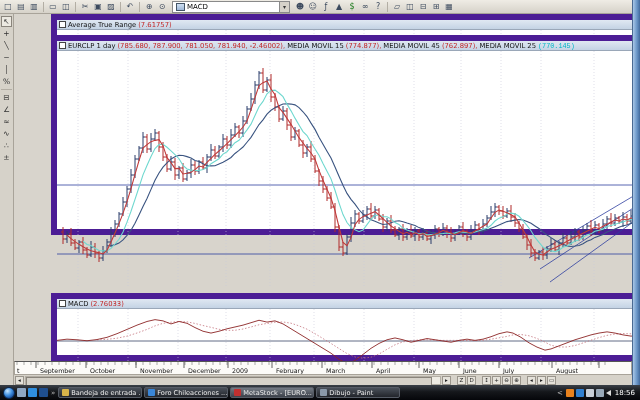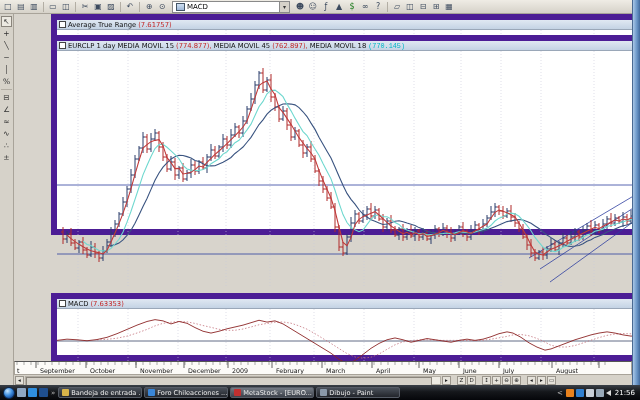--- a/index.html
+++ b/index.html
@@ -166,25 +166,26 @@
         <text x="599" y="7.5" font-size="6.2" fill="#111111">20</text>
         <text x="599" y="12.75" font-size="6.2" fill="#111111">15</text>
         <text x="599" y="18" font-size="6.2" fill="#111111">10</text>
       </svg>
   </div>
 
   <div class="panel" id="panel-main">
     <div class="panel-header">
       <span class="hdr-check"></span>
       <span>EURCLP 1 day</span>
+      <span class="v-red">(785.680, 787.900, 781.050, 781.940, -2.46002),</span>
       <span>MEDIA MOVIL 15</span>
       <span class="v-red">(774.877),</span>
       <span>MEDIA MOVIL 45</span>
       <span class="v-red">(762.897),</span>
-      <span>MEDIA MOVIL 18</span>
+      <span>MEDIA MOVIL 25</span>
       <span class="v-cyan">(770.145)</span>
       <span class="hdr-btns">
         <span class="hdr-btn">▫</span>
         <span class="hdr-btn">×</span>
       </span>
     </div>
     <svg class="chart-svg" id="main-svg" width="616" height="235">
         <line x1="21" y1="0" x2="21" y2="235" stroke="#c9c9da" stroke-width="0.6" stroke-dasharray="1,2"></line>
         <line x1="71" y1="0" x2="71" y2="235" stroke="#c9c9da" stroke-width="0.6" stroke-dasharray="1,2"></line>
         <line x1="121" y1="0" x2="121" y2="235" stroke="#c9c9da" stroke-width="0.6" stroke-dasharray="1,2"></line>
@@ -761,21 +762,21 @@
         <line x1="592" y1="231.5" x2="594" y2="231.5" stroke="#333" stroke-width="0.5"></line>
         <rect x="593" y="157.55999999999995" width="24" height="9" fill="#7d1616"></rect>
         <text x="595" y="164.55999999999995" font-size="5.8" fill="#ffffff">781.940</text>
       </svg>
   </div>
 
   <div class="panel" id="panel-macd">
     <div class="panel-header">
       <span class="hdr-check"></span>
       <span>MACD</span>
-      <span class="v-red">(7.63353)</span>
+      <span class="v-red">(2.76033)</span>
       <span class="hdr-btns">
         <span class="hdr-btn">▫</span>
         <span class="hdr-btn">×</span>
       </span>
     </div>
     <svg class="chart-svg" id="macd-svg" width="616" height="57">
         <line x1="21" y1="0" x2="21" y2="57" stroke="#c9c9da" stroke-width="0.6" stroke-dasharray="1,2"></line>
         <line x1="71" y1="0" x2="71" y2="57" stroke="#c9c9da" stroke-width="0.6" stroke-dasharray="1,2"></line>
         <line x1="121" y1="0" x2="121" y2="57" stroke="#c9c9da" stroke-width="0.6" stroke-dasharray="1,2"></line>
         <line x1="169" y1="0" x2="169" y2="57" stroke="#c9c9da" stroke-width="0.6" stroke-dasharray="1,2"></line>
@@ -1009,17 +1010,17 @@
     <span class="tray">
       <span class="tray-label">ES</span>
       <span class="chev">&lt;</span>
       <span id="trayicons" style="display:flex;gap:2px;align-items:center;">
           <span class="tray-ico" style="background: rgb(232, 130, 30);"></span>
           <span class="tray-ico" style="background: rgb(47, 127, 208);"></span>
           <span class="tray-ico" style="background: rgb(200, 207, 216);"></span>
           <span class="tray-ico" style="background: rgb(152, 168, 184);"></span>
         </span>
       <span class="vol"></span>
-      <span class="clock">21:56</span>
+      <span class="clock">18:56</span>
     </span>
   </div>
 
 </div>
 
 </body></html>

